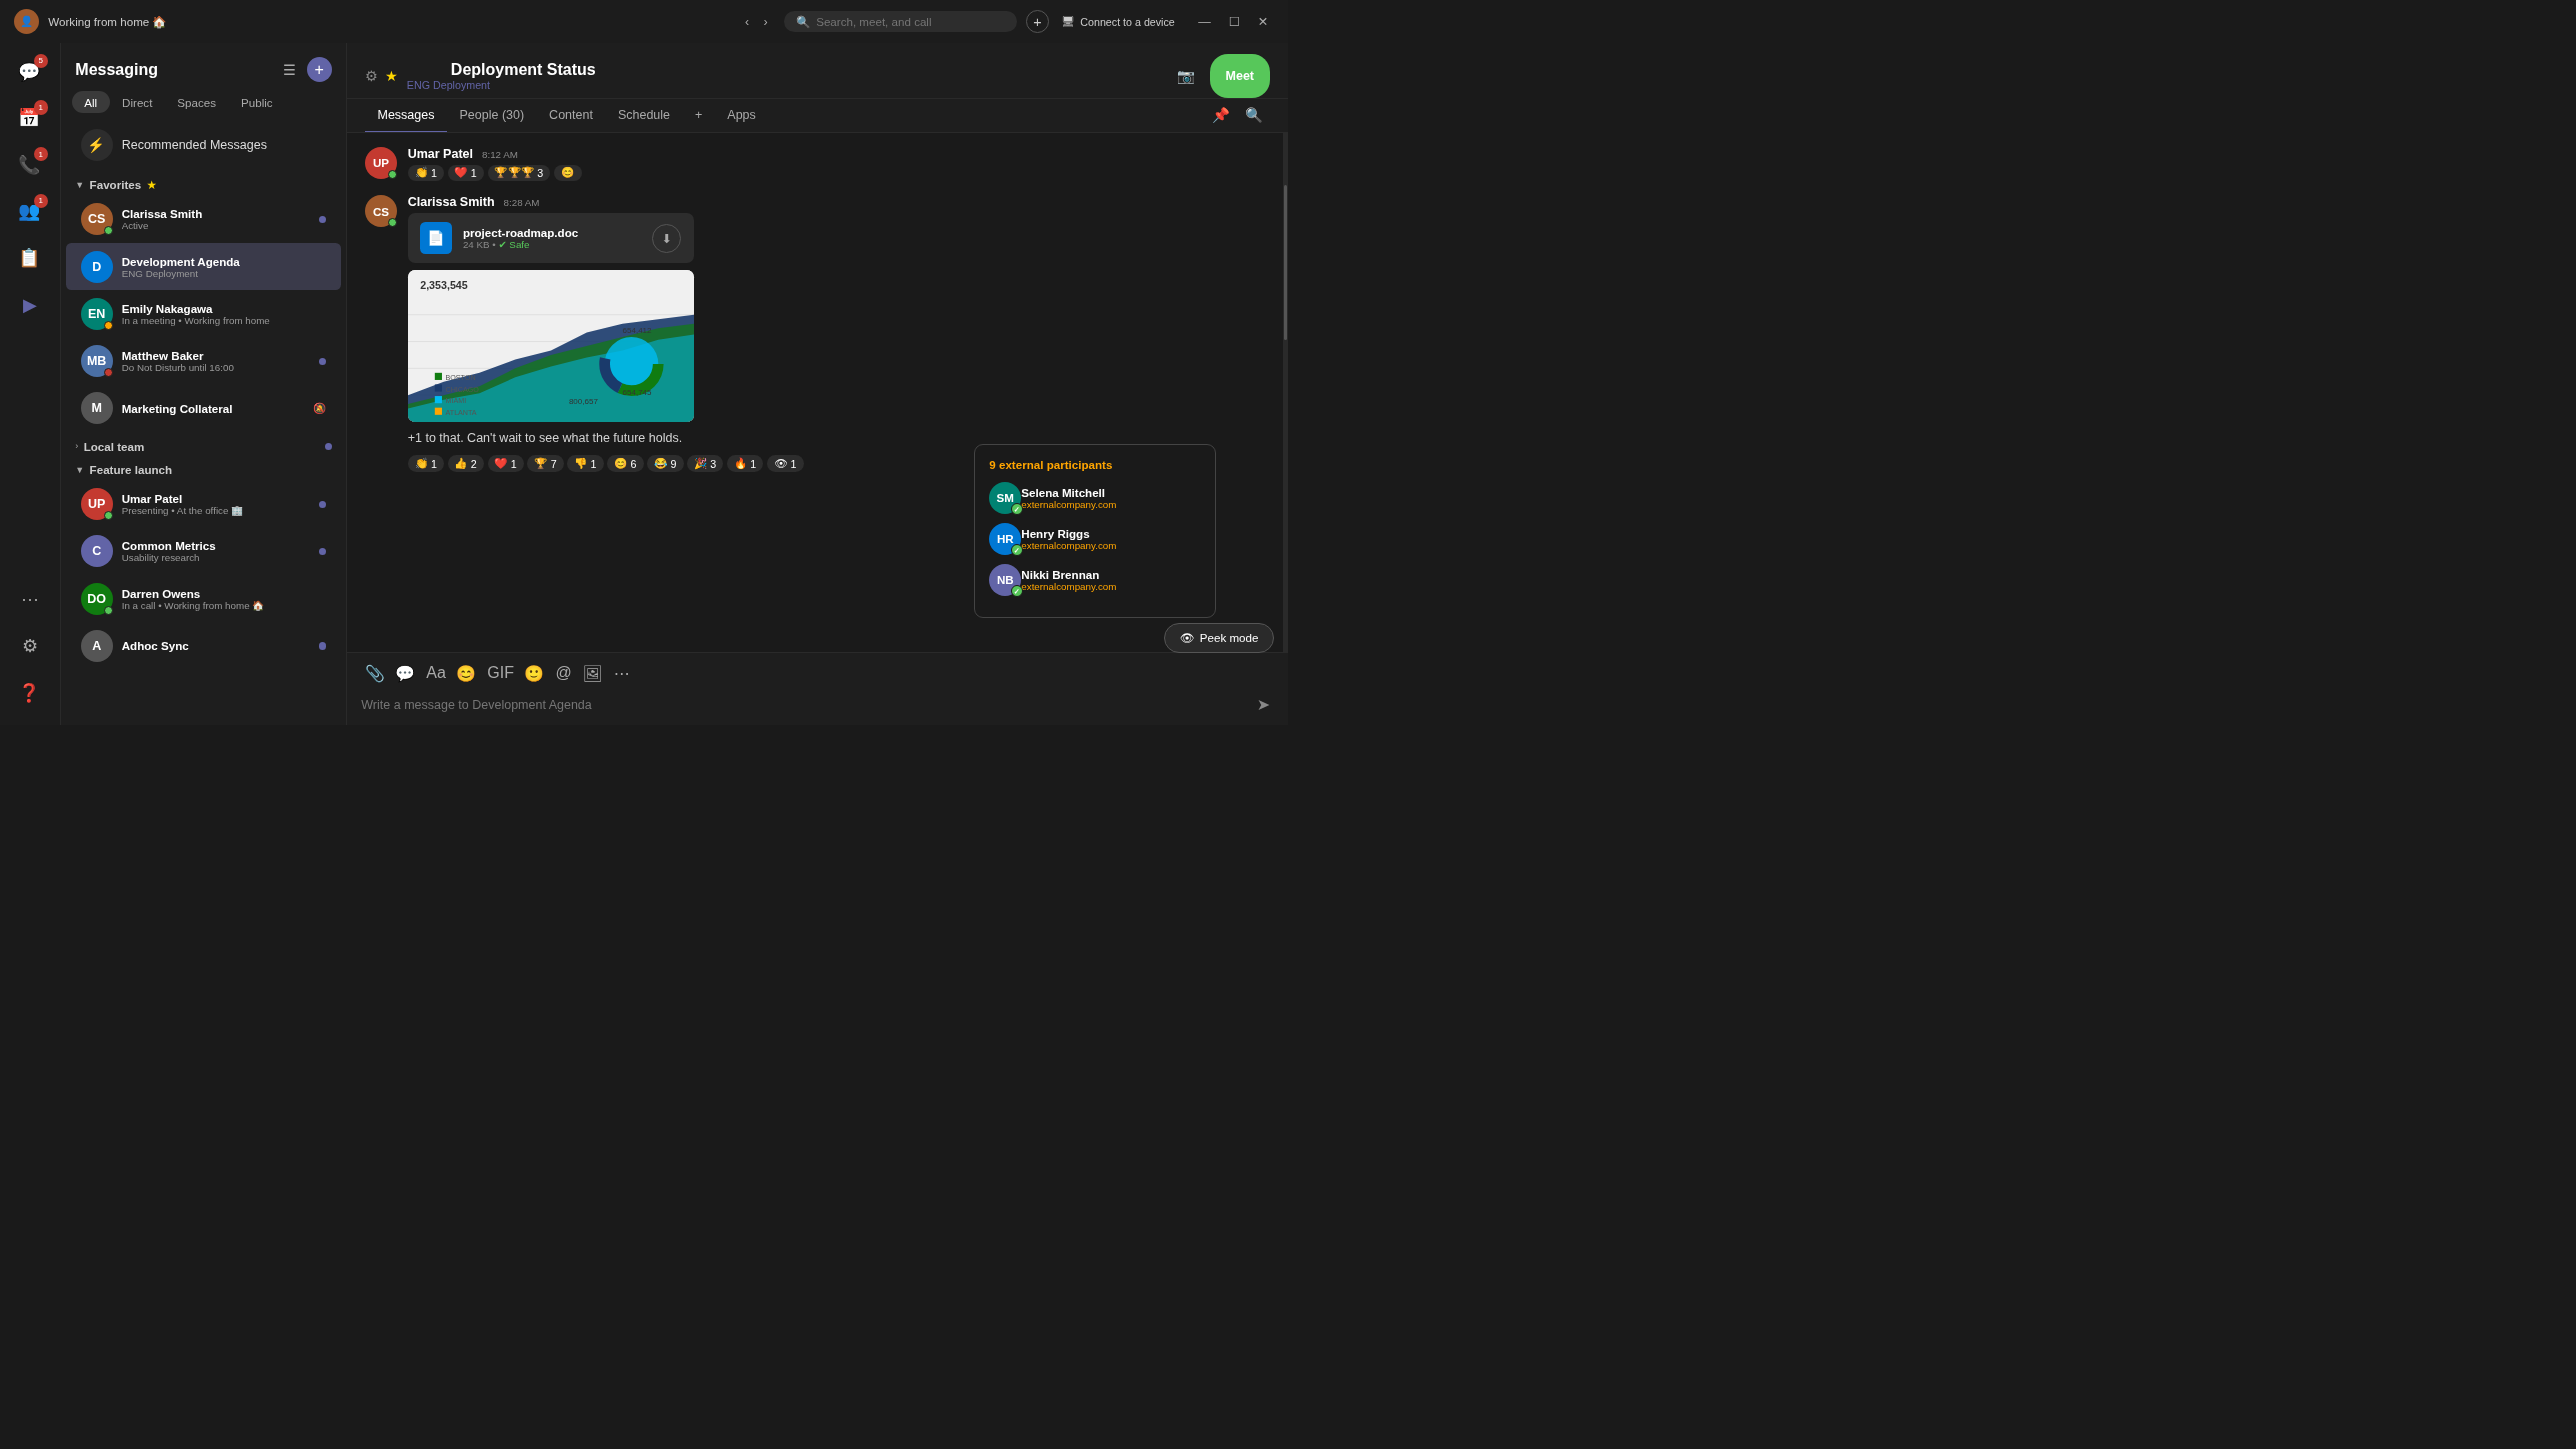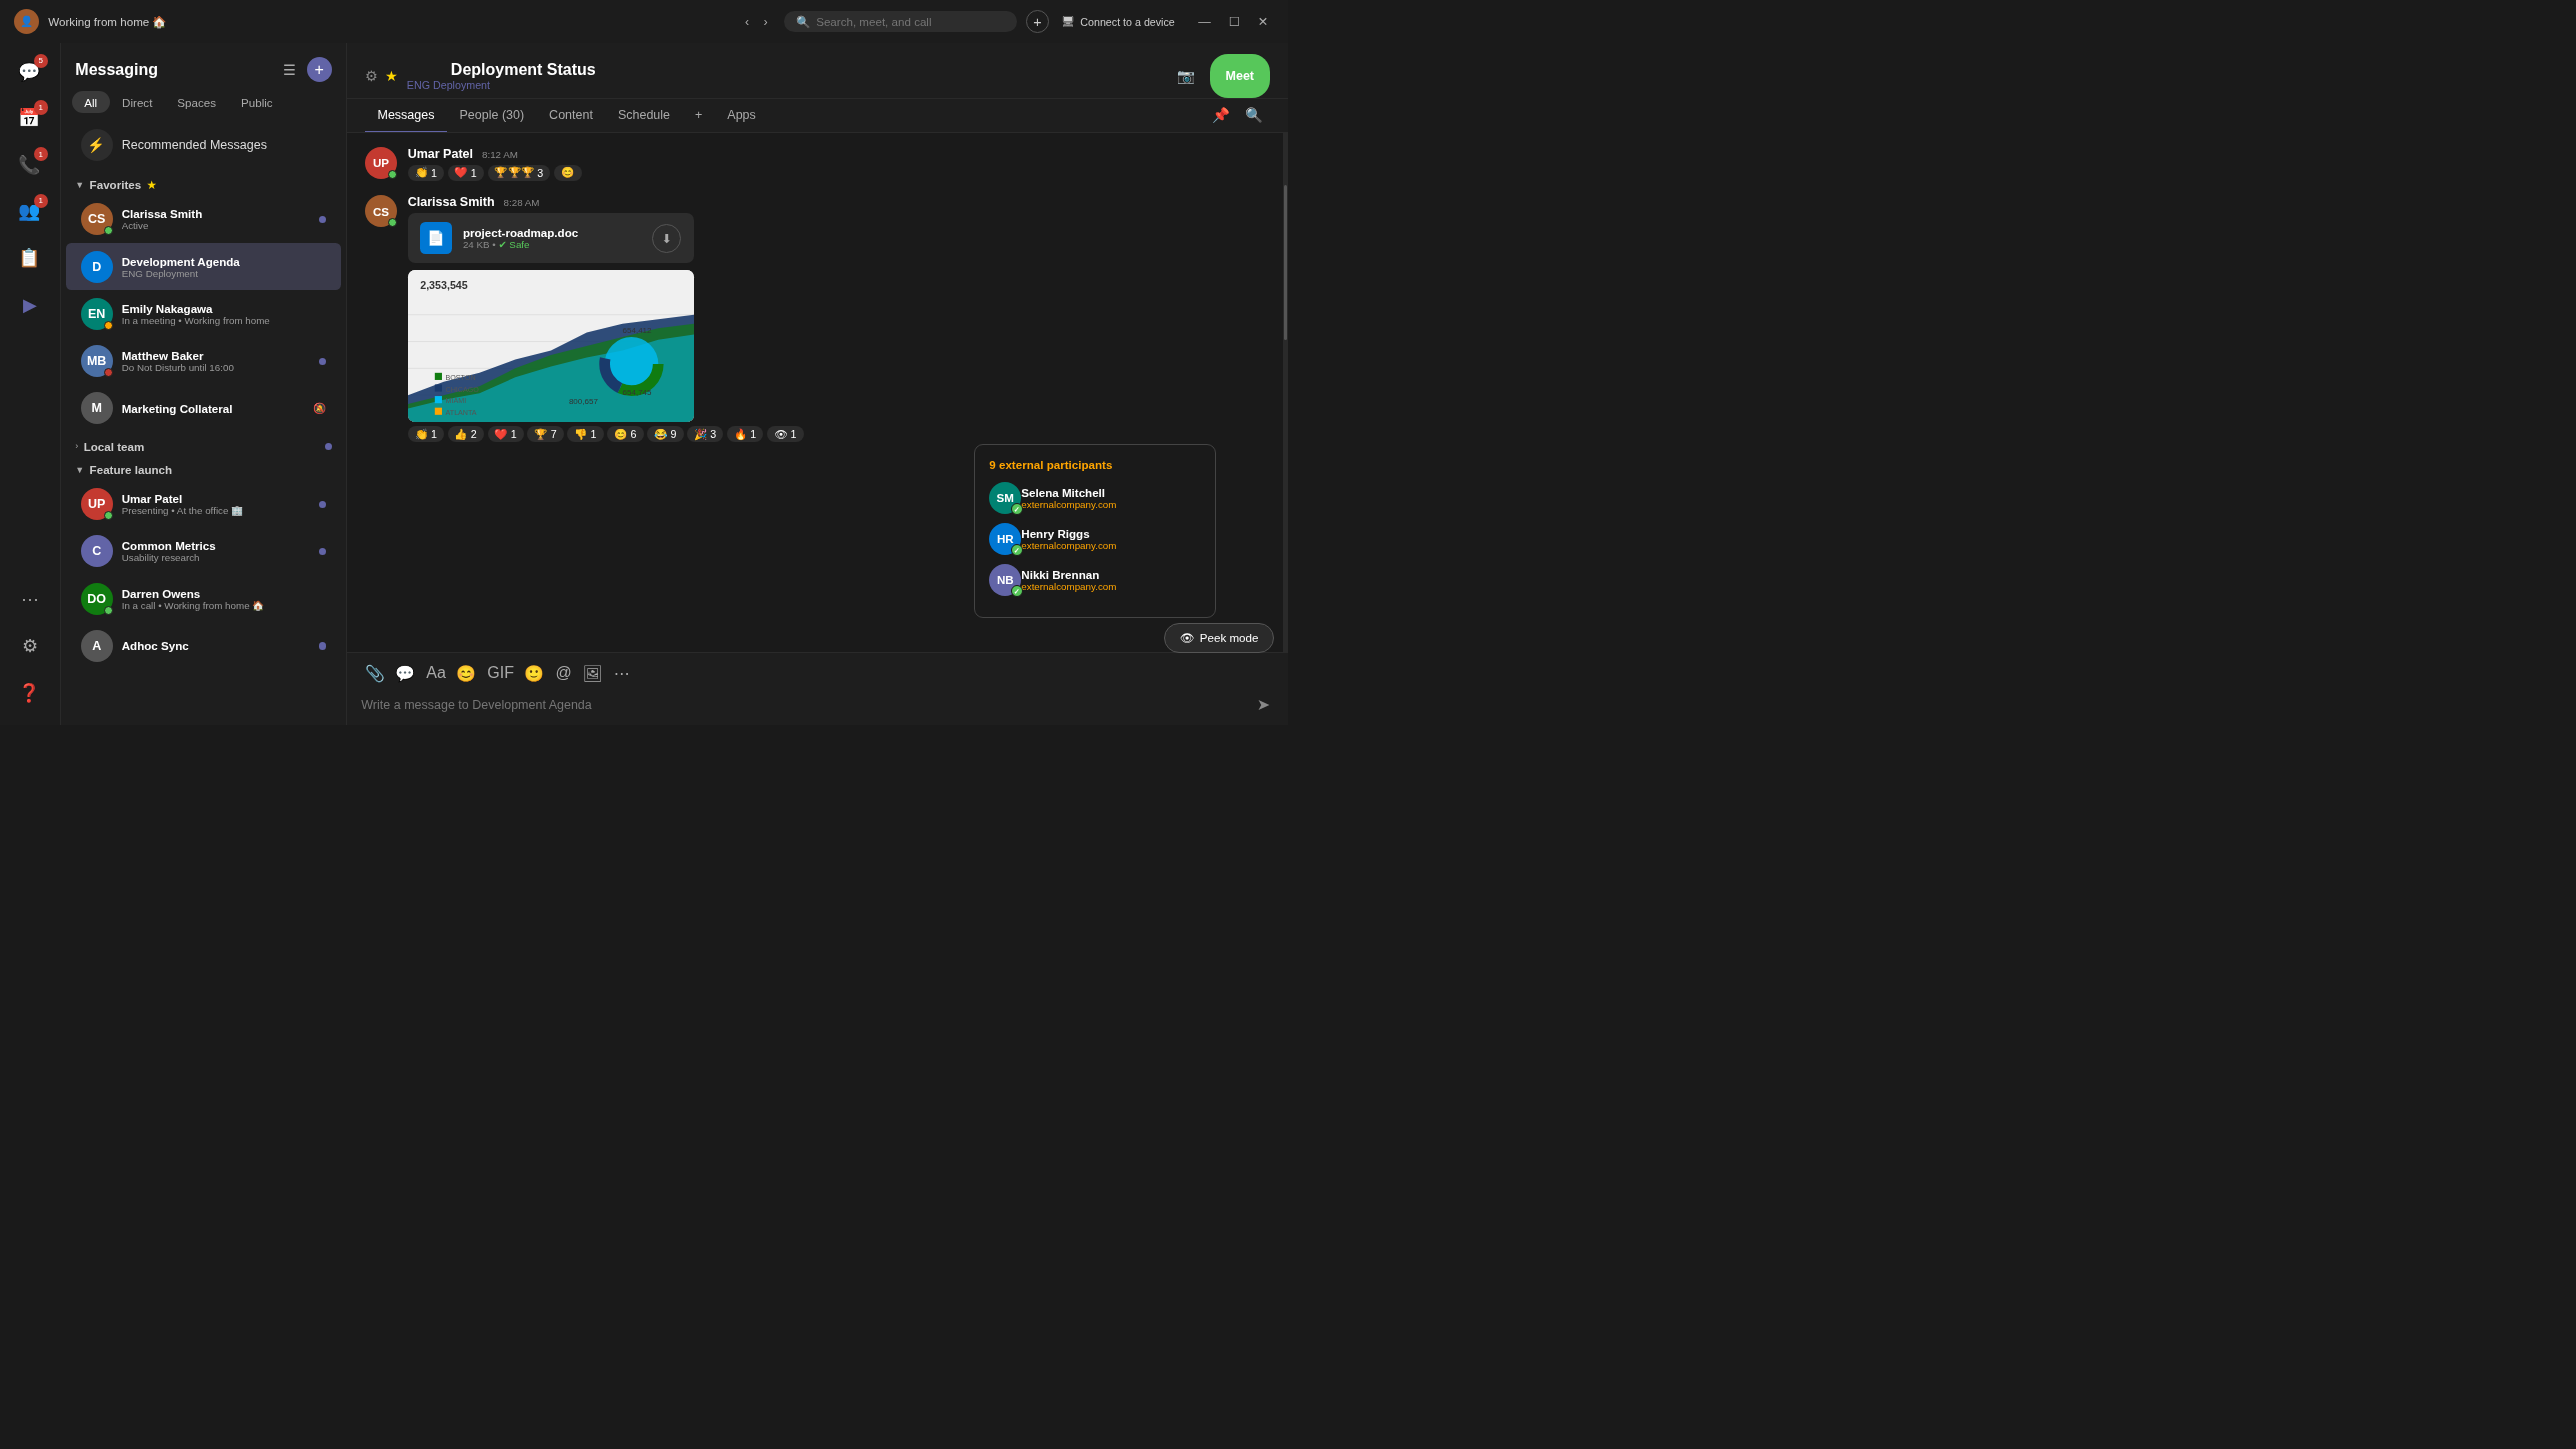--- a/index.html
+++ b/index.html
@@ -776,20 +776,21 @@
                 <text x="42" y="123" fill="#555" font-size="8" font-family="Arial">BOSTON</text>
                 <rect x="30" y="128" width="8" height="8" fill="#1a3a6b"></rect>
                 <text x="42" y="136" fill="#555" font-size="8" font-family="Arial">CHICAGO</text>
                 <rect x="30" y="141" width="8" height="8" fill="#00bcf2"></rect>
                 <text x="42" y="149" fill="#555" font-size="8" font-family="Arial">MIAMI</text>
                 <rect x="30" y="154" width="8" height="8" fill="#ffa500"></rect>
                 <text x="42" y="162" fill="#555" font-size="8" font-family="Arial">ATLANTA</text>
               </svg>
             </div>
 
+            <div class="message-text" style="margin-top:7.2px">+1 to that. Can't wait to see what the future holds.</div>
             <div class="reactions">
               <div class="reaction">
                   <span>👏</span>
                   <span>1</span>
                 </div>
               <div class="reaction">
                   <span>👍</span>
                   <span>2</span>
                 </div>
               <div class="reaction">

